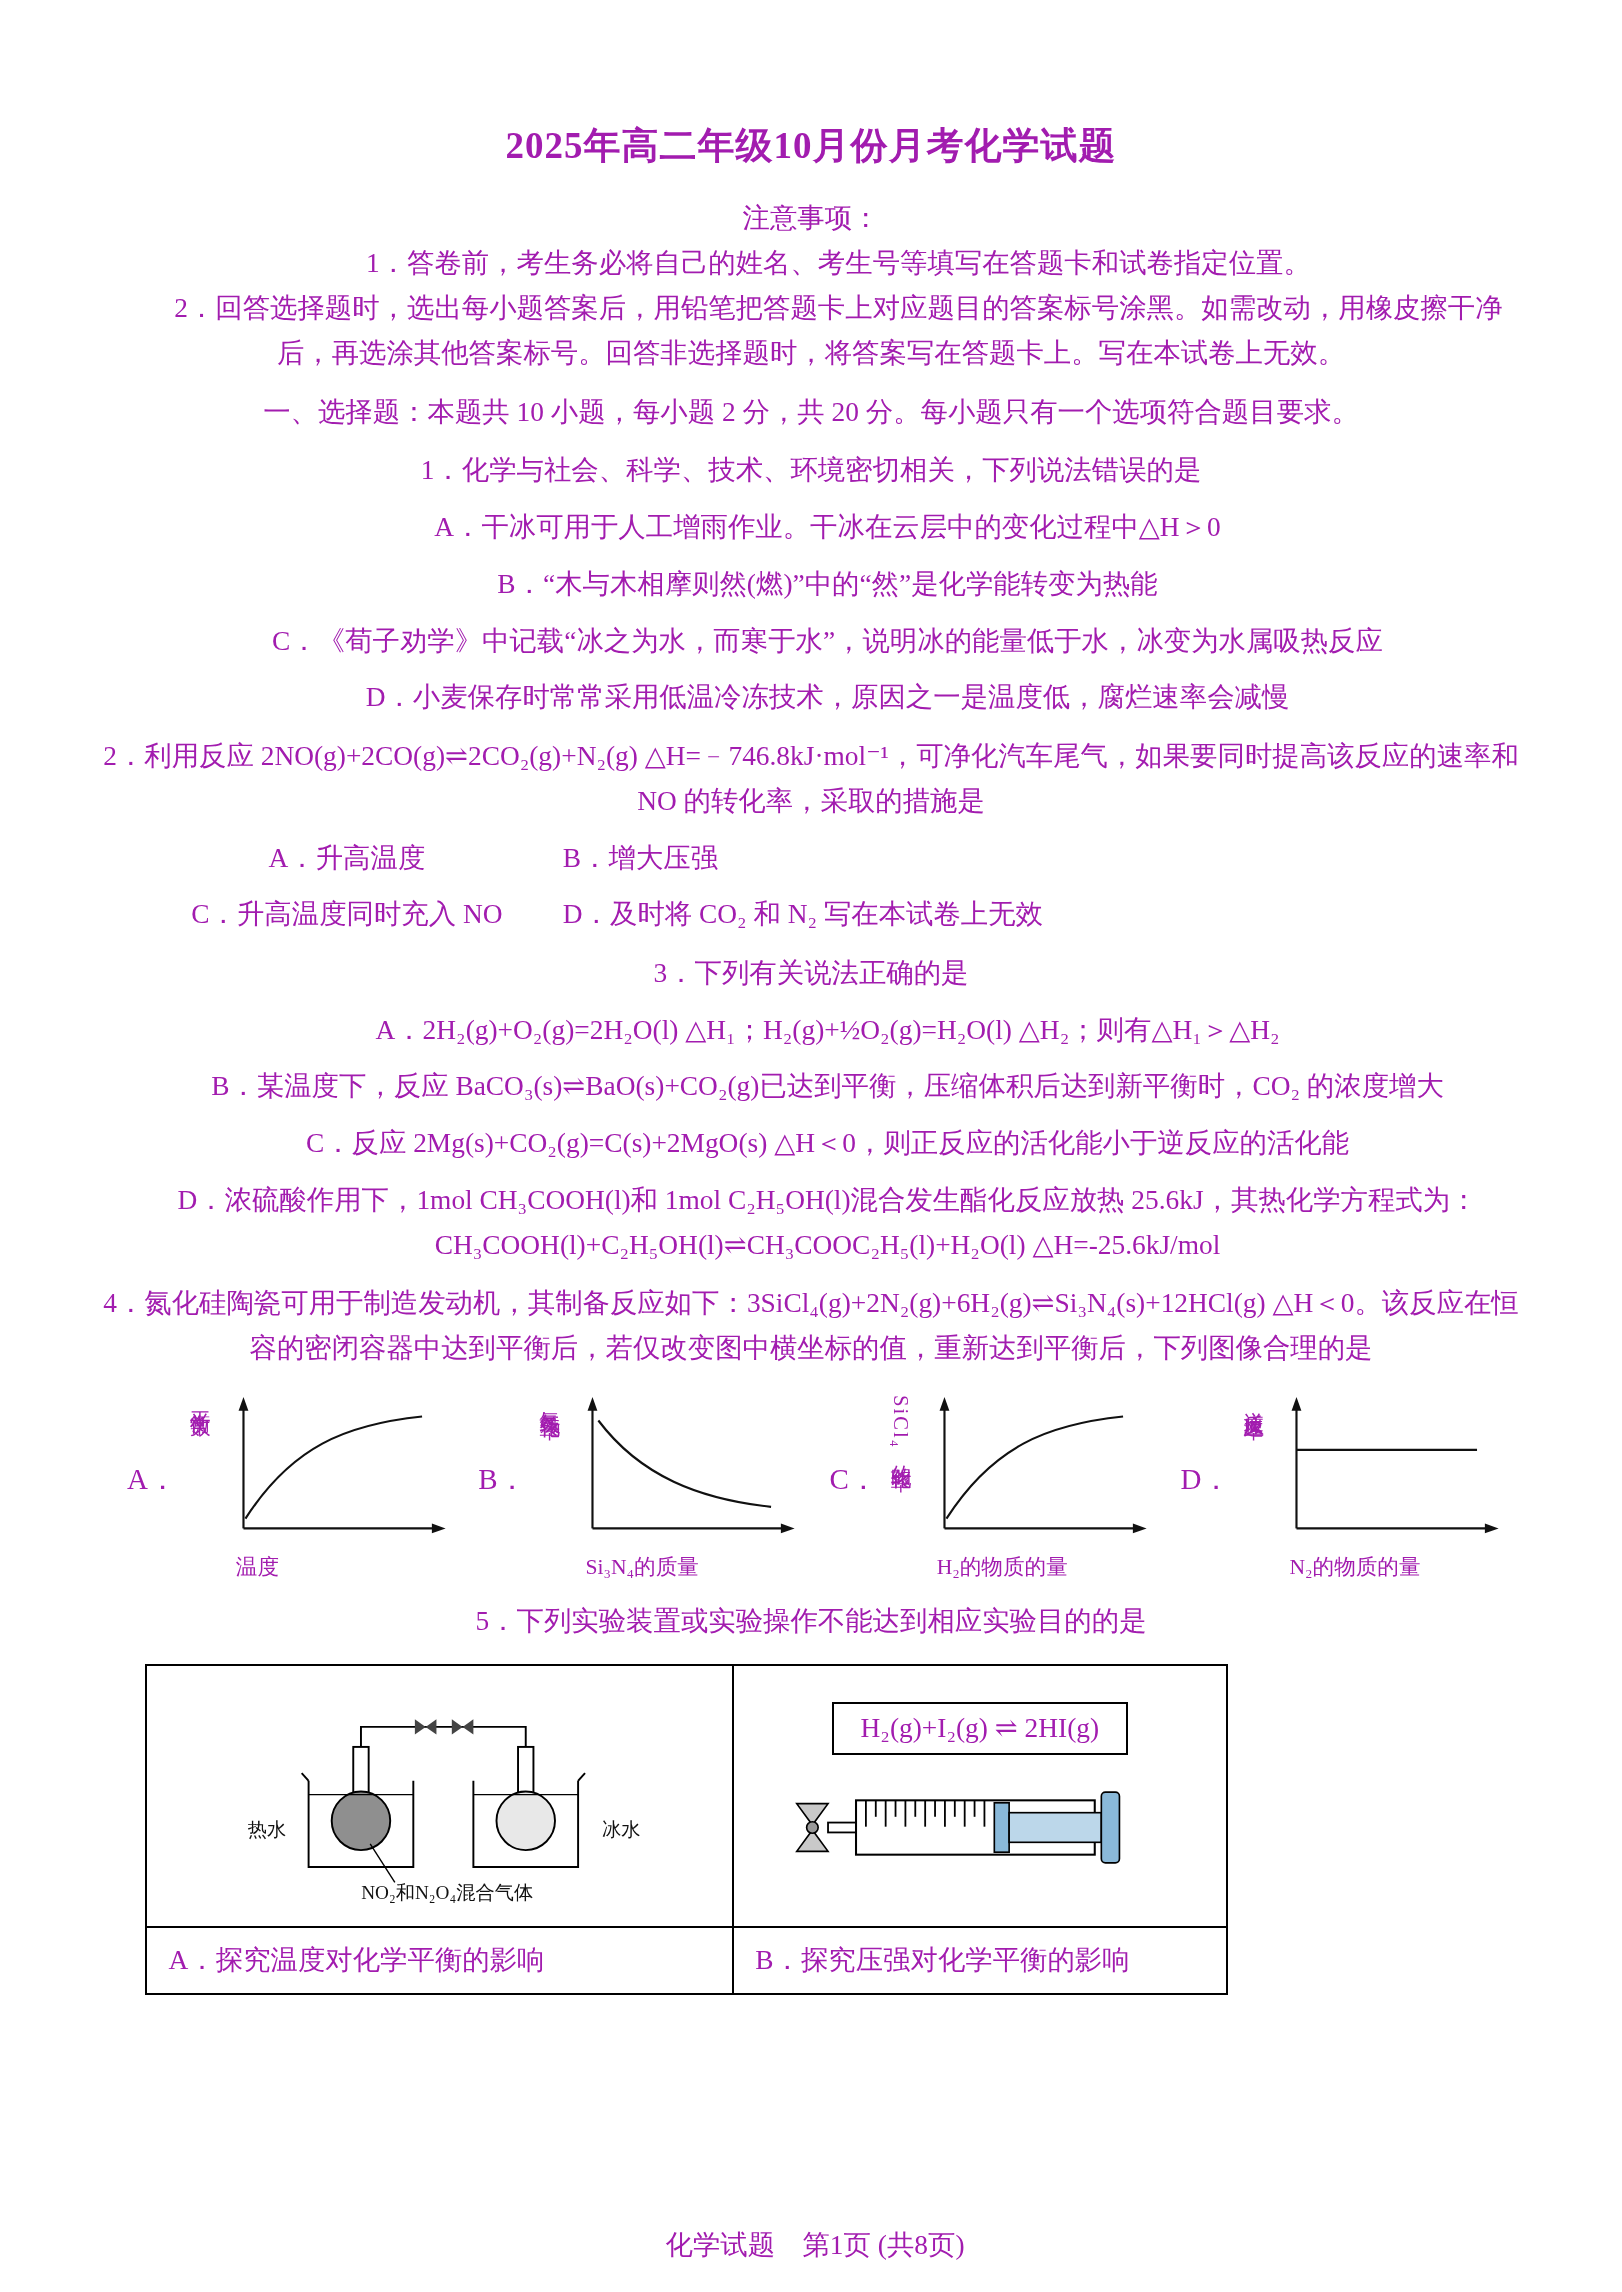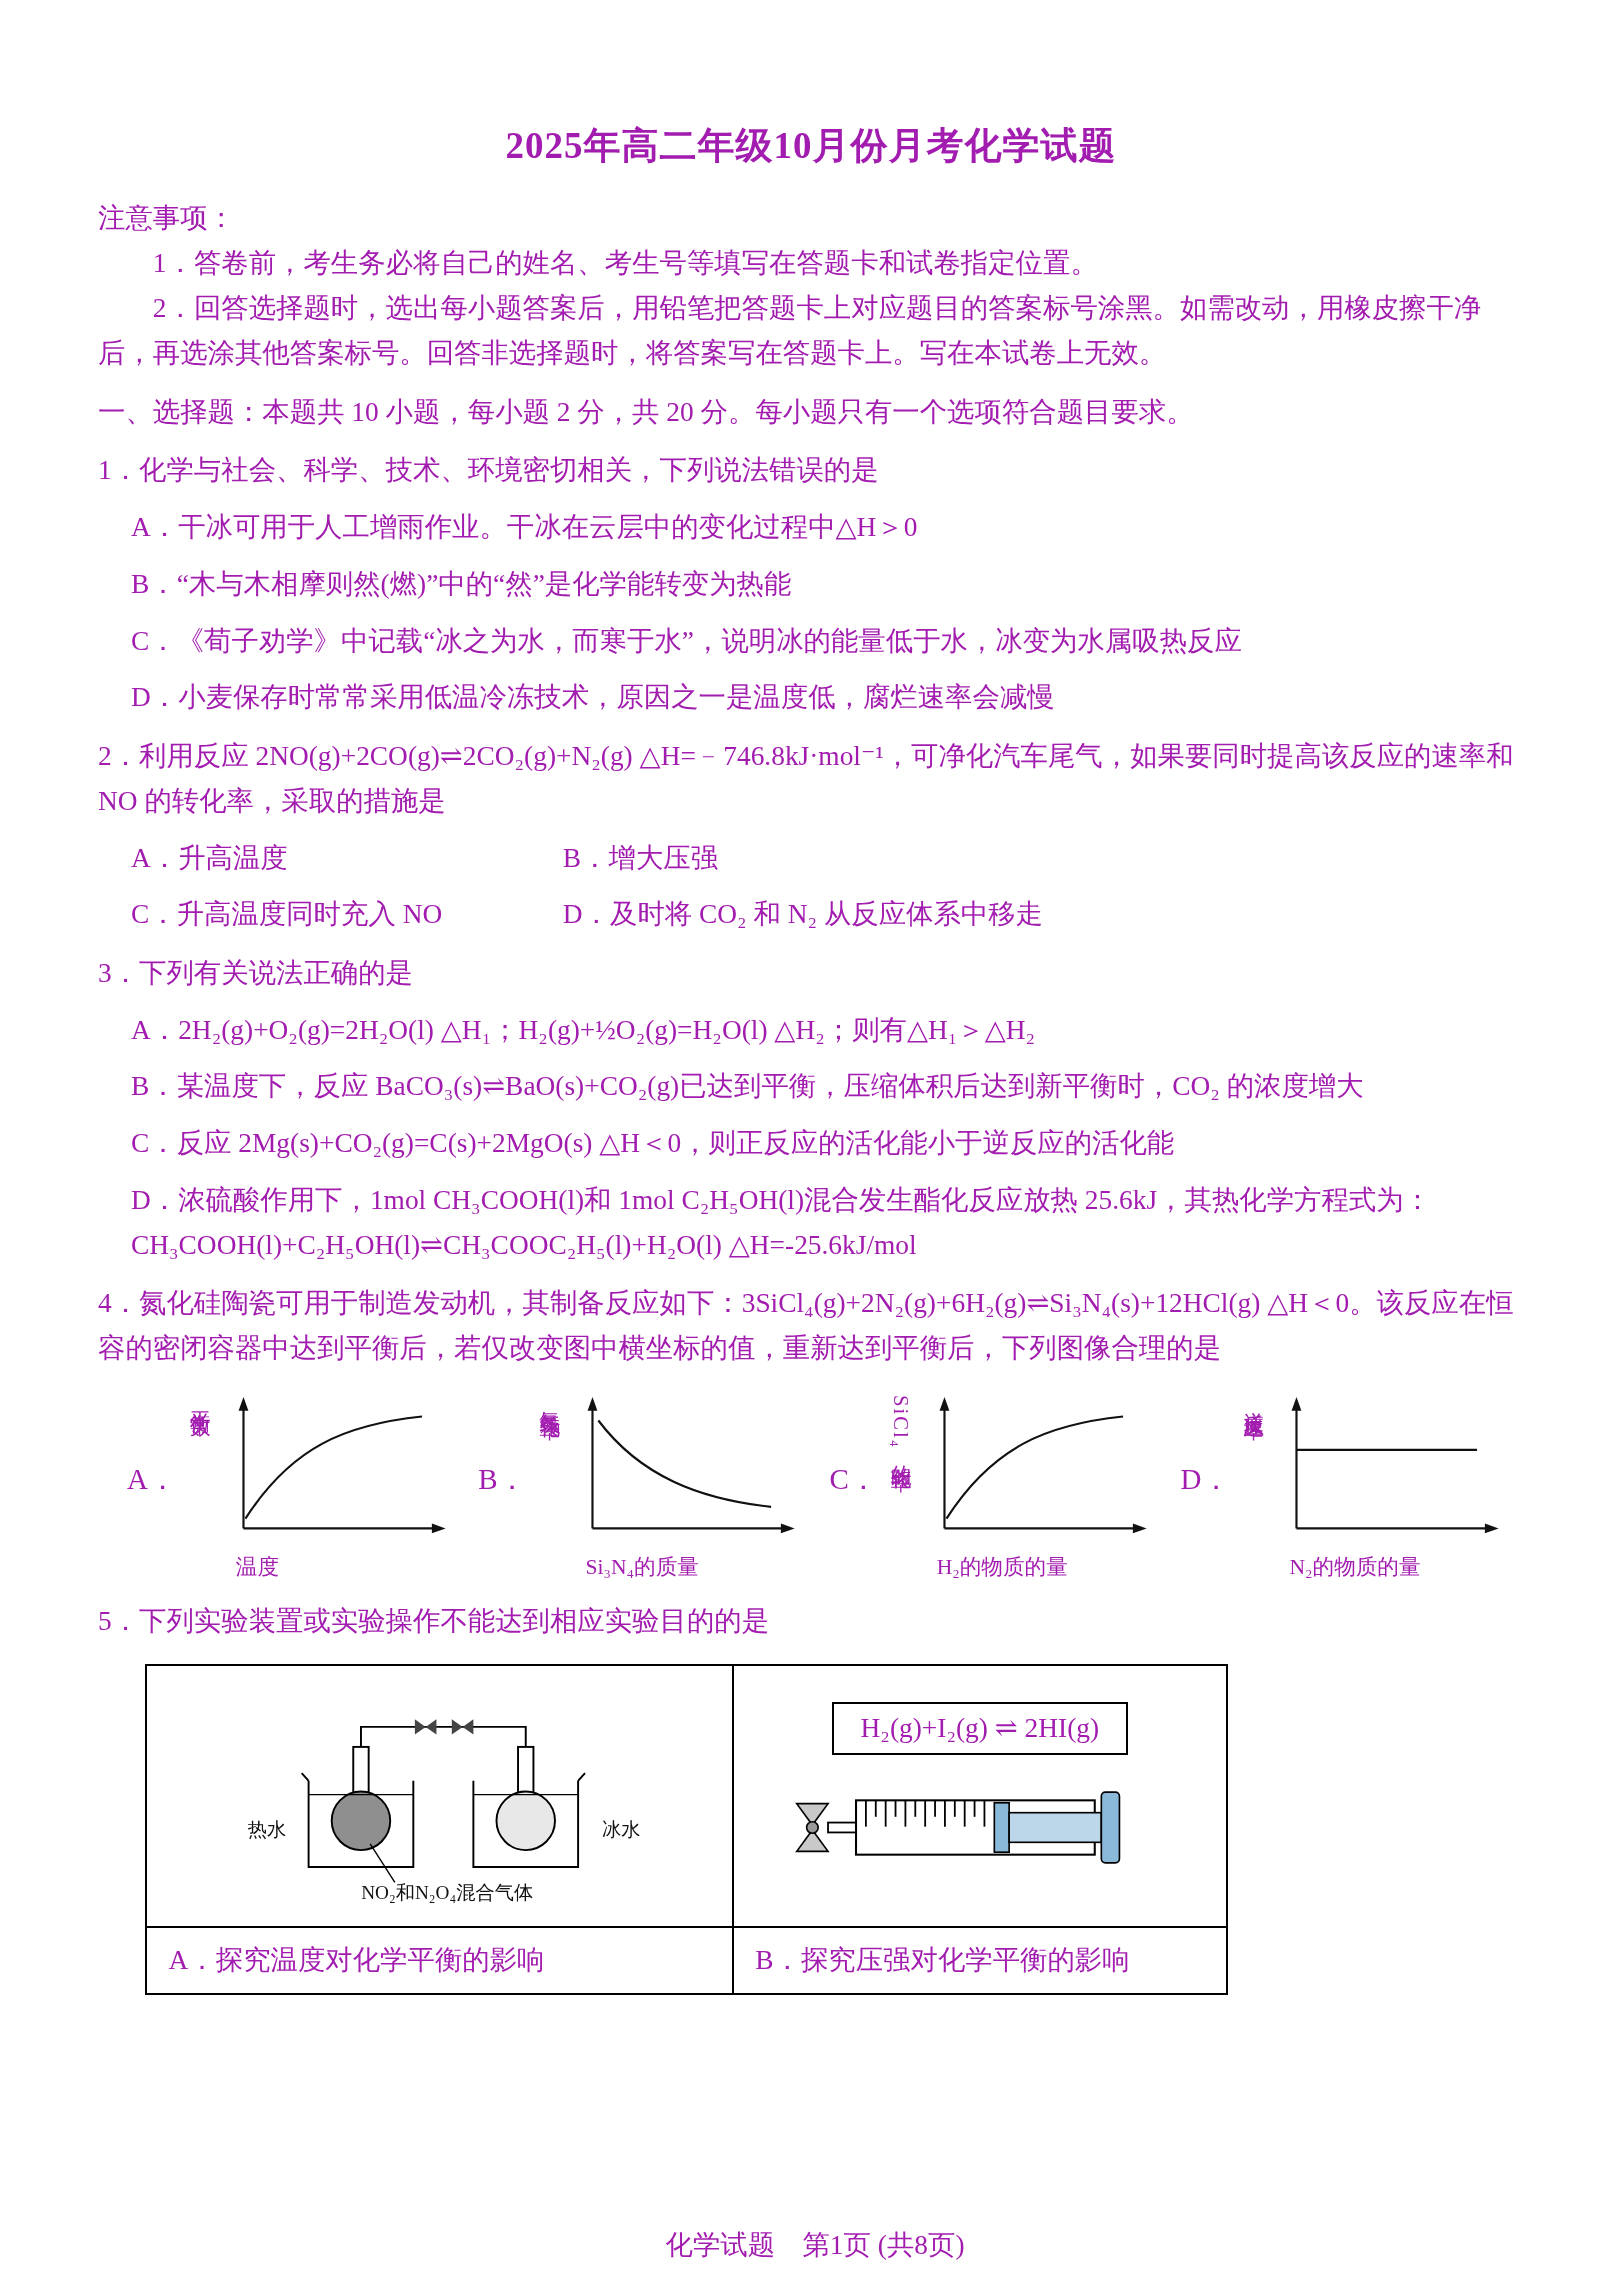--- a/index.html
+++ b/index.html
@@ -15,21 +15,21 @@
     padding:116px 98px 0 98px;
     overflow:hidden;
   }
   .title {
     text-align:center;
     font-size:37px;
     font-weight:bold;
     margin-bottom:19.6px;
     letter-spacing:1px;
   }
-  .para { font-size:27.4px; }
+  .para { font-size:27.4px;text-align:center; }
   .ind2 { text-indent:2em; }
   .stem { margin-top:13.7px; }
   .opt  { padding-left:33px; margin-top:11.8px; }
   .opt-row { padding-left:33px; margin-top:11.8px; display:flex; }
   .opt-col-left { display:inline-block; width:31%; }
 
   
   .charts-row { display:flex; margin:21.6px 0 5.9px 29px; gap:7.8px; }
   .chart { display:flex; align-items:center; flex:1; }
   .chart-letter { font-size:29px; margin-right:3.9px; position:relative; top:-9.8px; }
@@ -93,21 +93,21 @@
   <p class="para opt">C．《荀子劝学》中记载“冰之为水，而寒于水”，说明冰的能量低于水，冰变为水属吸热反应</p>
   <p class="para opt">D．小麦保存时常常采用低温冷冻技术，原因之一是温度低，腐烂速率会减慢</p>
 
   <p class="para stem">2．利用反应 2NO(g)+2CO(g)⇌2CO₂(g)+N₂(g) △H=﹣746.8kJ·mol⁻¹，可净化汽车尾气，如果要同时提高该反应的速率和 NO 的转化率，采取的措施是</p>
   <div class="opt-row">
     <span class="para opt-col-left">A．升高温度</span>
     <span class="para">B．增大压强</span>
   </div>
   <div class="opt-row">
     <span class="para opt-col-left">C．升高温度同时充入 NO</span>
-    <span class="para">D．及时将 CO₂ 和 N₂ 从反应体系中移走</span>
+    <span class="para">D．及时将 CO₂ 和 N₂ 写在本试卷上无效</span>
   </div>
 
   <p class="para stem">3．下列有关说法正确的是</p>
   <p class="para opt">A．2H₂(g)+O₂(g)=2H₂O(l) △H₁；H₂(g)+½O₂(g)=H₂O(l) △H₂；则有△H₁＞△H₂</p>
   <p class="para opt">B．某温度下，反应 BaCO₃(s)⇌BaO(s)+CO₂(g)已达到平衡，压缩体积后达到新平衡时，CO₂ 的浓度增大</p>
   <p class="para opt">C．反应 2Mg(s)+CO₂(g)=C(s)+2MgO(s) △H＜0，则正反应的活化能小于逆反应的活化能</p>
   <p class="para opt">D．浓硫酸作用下，1mol CH₃COOH(l)和 1mol C₂H₅OH(l)混合发生酯化反应放热 25.6kJ，其热化学方程式为：CH₃COOH(l)+C₂H₅OH(l)⇌CH₃COOC₂H₅(l)+H₂O(l) △H=-25.6kJ/mol</p>
 
   <p class="para stem">4．氮化硅陶瓷可用于制造发动机，其制备反应如下：3SiCl₄(g)+2N₂(g)+6H₂(g)⇌Si₃N₄(s)+12HCl(g) △H＜0。该反应在恒容的密闭容器中达到平衡后，若仅改变图中横坐标的值，重新达到平衡后，下列图像合理的是</p>
 

